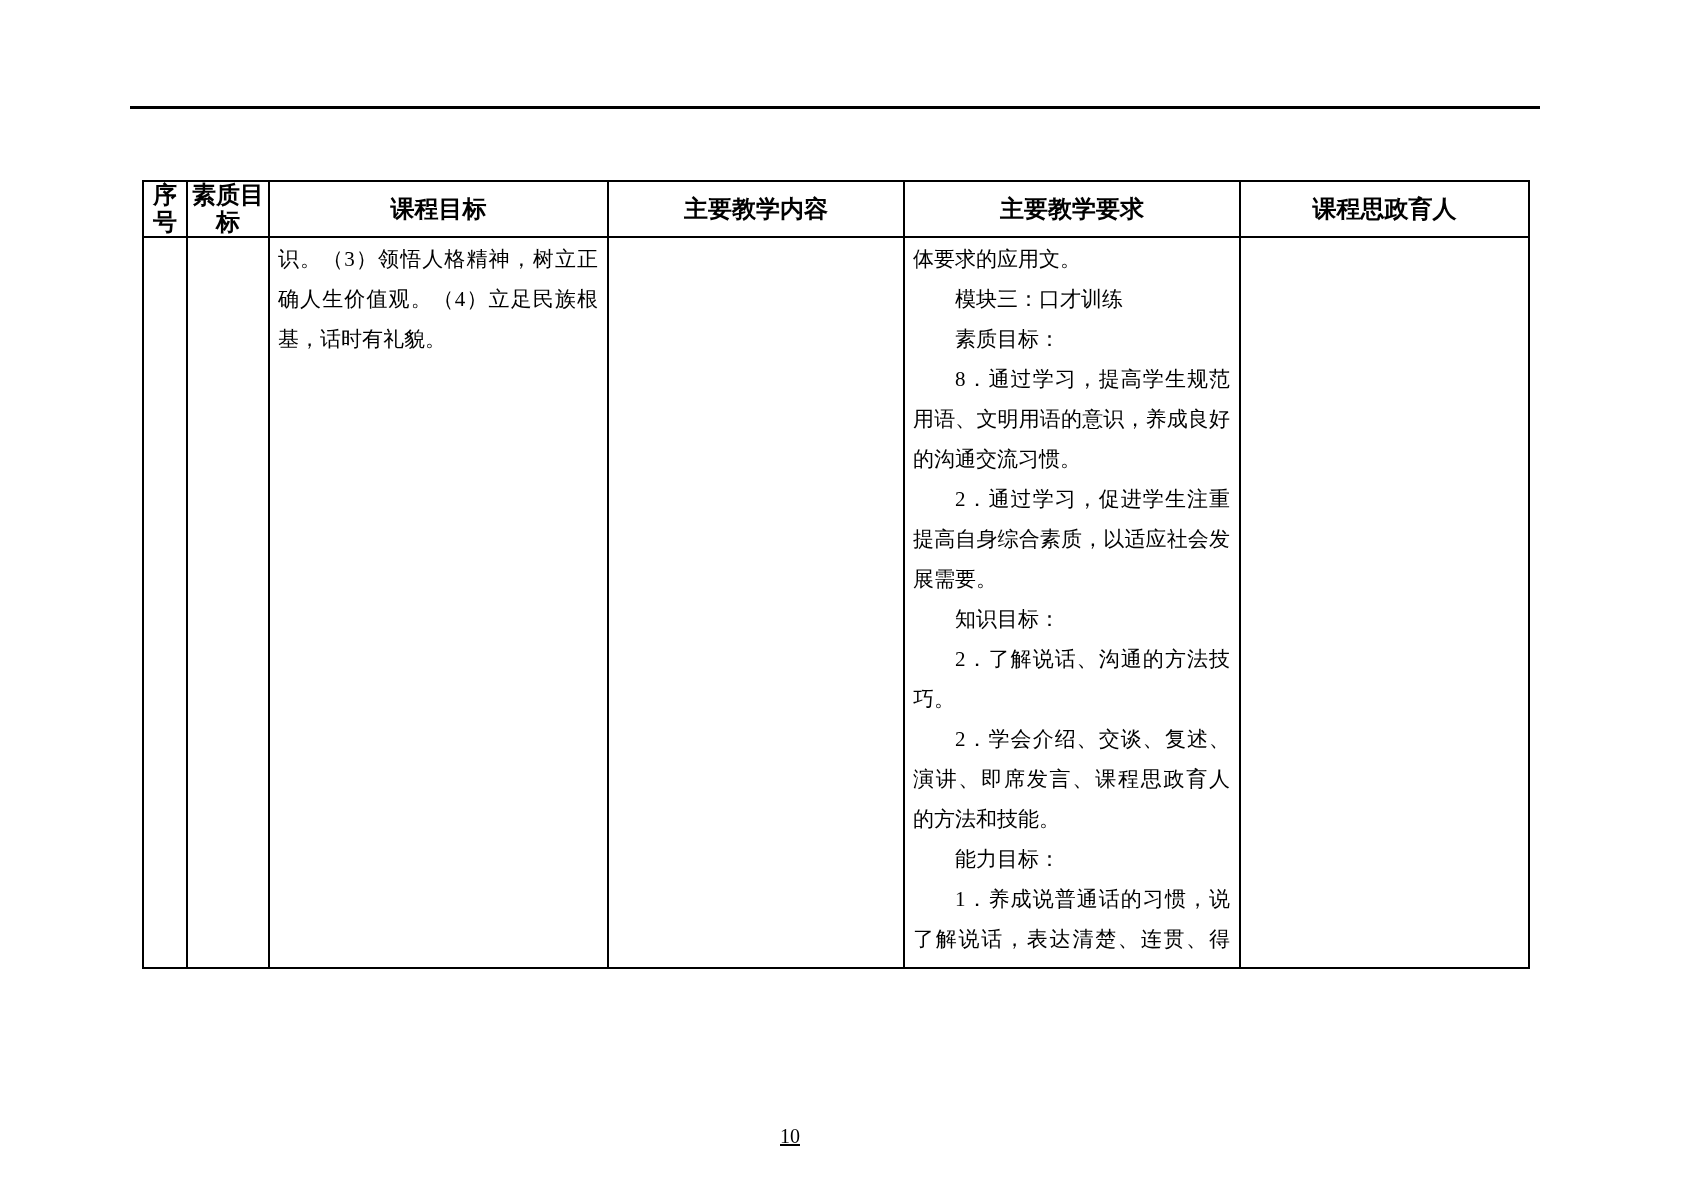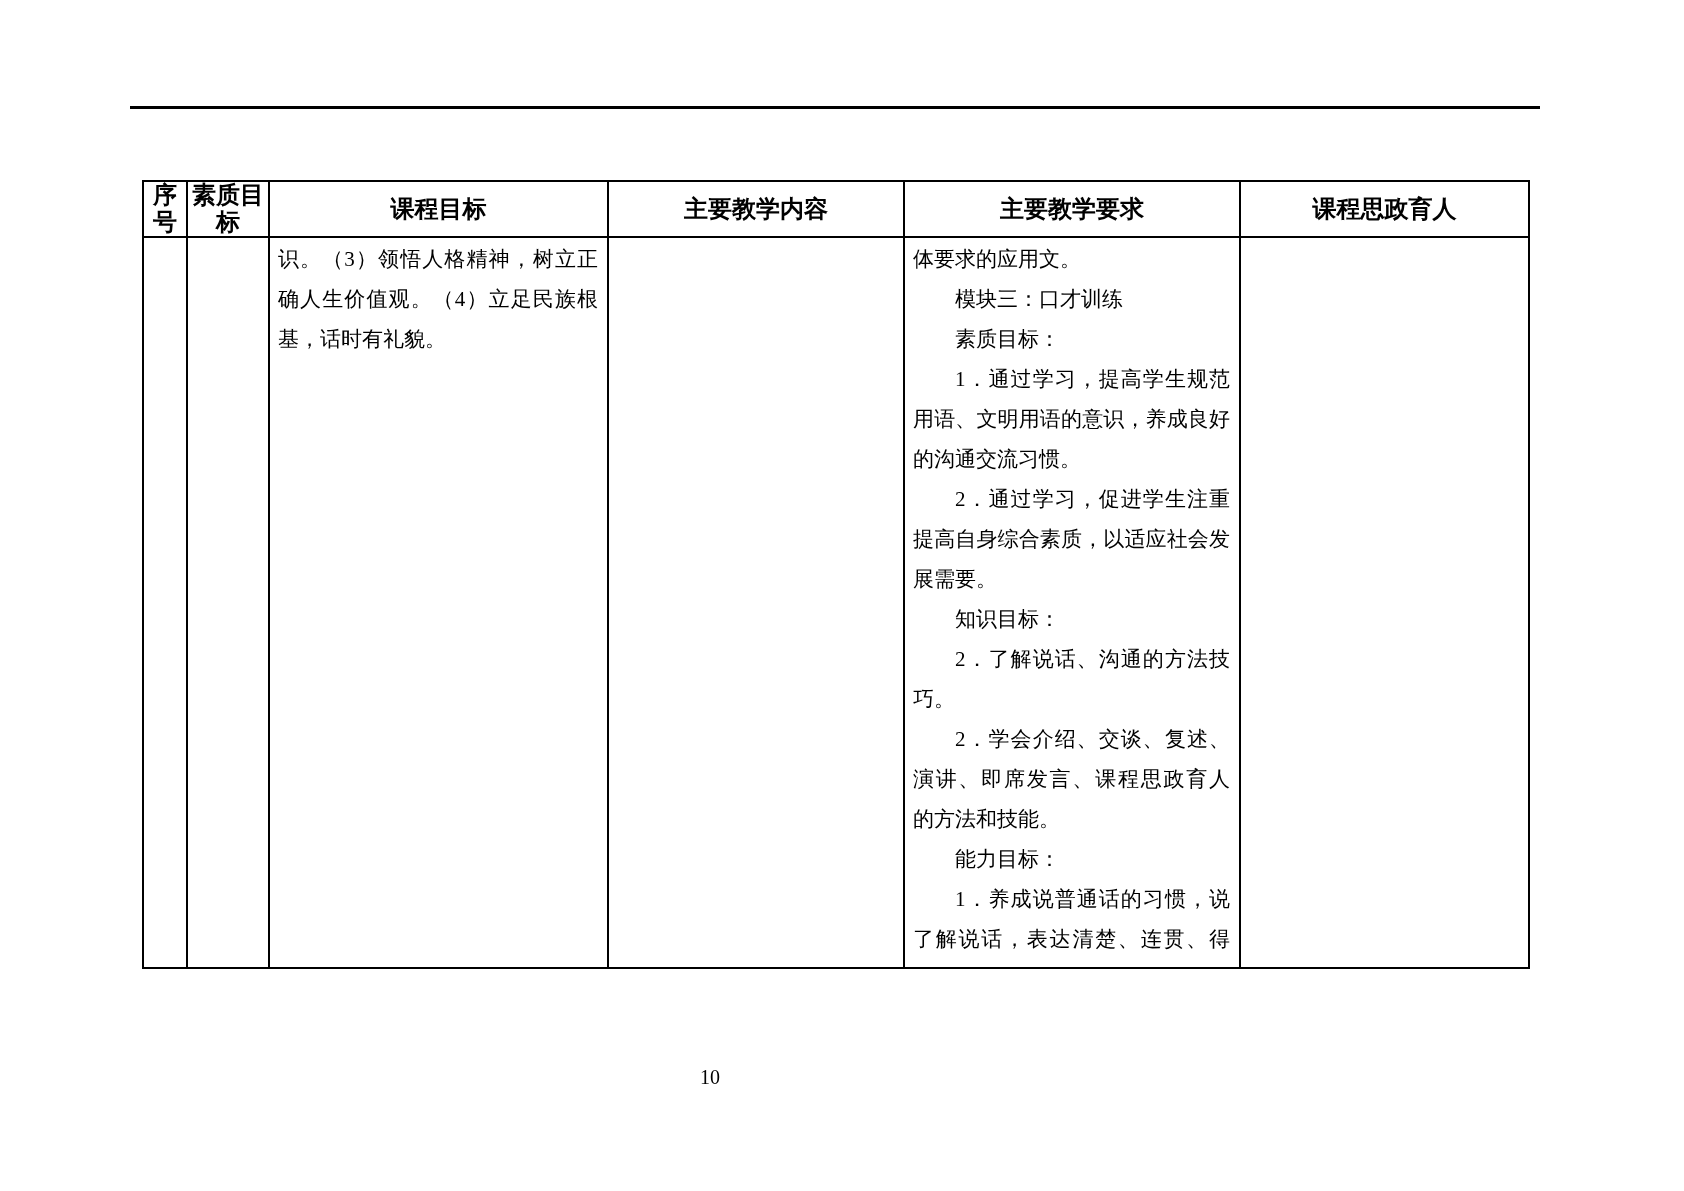--- a/index.html
+++ b/index.html
@@ -47,23 +47,25 @@
     line-height: 40px;
     letter-spacing: 0;
   }
   .line.ind { text-indent: 42px; }
   .line.just {
     text-align: justify;
     text-align-last: justify;
   }
   .pagenum {
     position: absolute;
-    left: 700px; top: 1066px;
+    left: 700px; top: 1125px;
     width: 180px;
+    text-align: center;
     font-size: 20px;
+    text-decoration: underline;
   }
 </style>
 </head>
 <body>
 
 <div class="top-rule"></div>
 
 <table class="doc-table">
   <colgroup>
     <col style="width:44px">
@@ -90,21 +92,21 @@
       <td>
           <div class="line just">识。（3）领悟人格精神，树立正</div>
           <div class="line just">确人生价值观。（4）立足民族根</div>
           <div class="line">基，话时有礼貌。</div>
         </td>
       <td></td>
       <td>
           <div class="line">体要求的应用文。</div>
           <div class="line ind">模块三：口才训练</div>
           <div class="line ind">素质目标：</div>
-          <div class="line ind just">1．通过学习，提高学生规范</div>
+          <div class="line ind just">8．通过学习，提高学生规范</div>
           <div class="line just">用语、文明用语的意识，养成良好</div>
           <div class="line">的沟通交流习惯。</div>
           <div class="line ind just">2．通过学习，促进学生注重</div>
           <div class="line just">提高自身综合素质，以适应社会发</div>
           <div class="line">展需要。</div>
           <div class="line ind">知识目标：</div>
           <div class="line ind just">2．了解说话、沟通的方法技</div>
           <div class="line">巧。</div>
           <div class="line ind just">2．学会介绍、交谈、复述、</div>
           <div class="line just">演讲、即席发言、课程思政育人</div>

